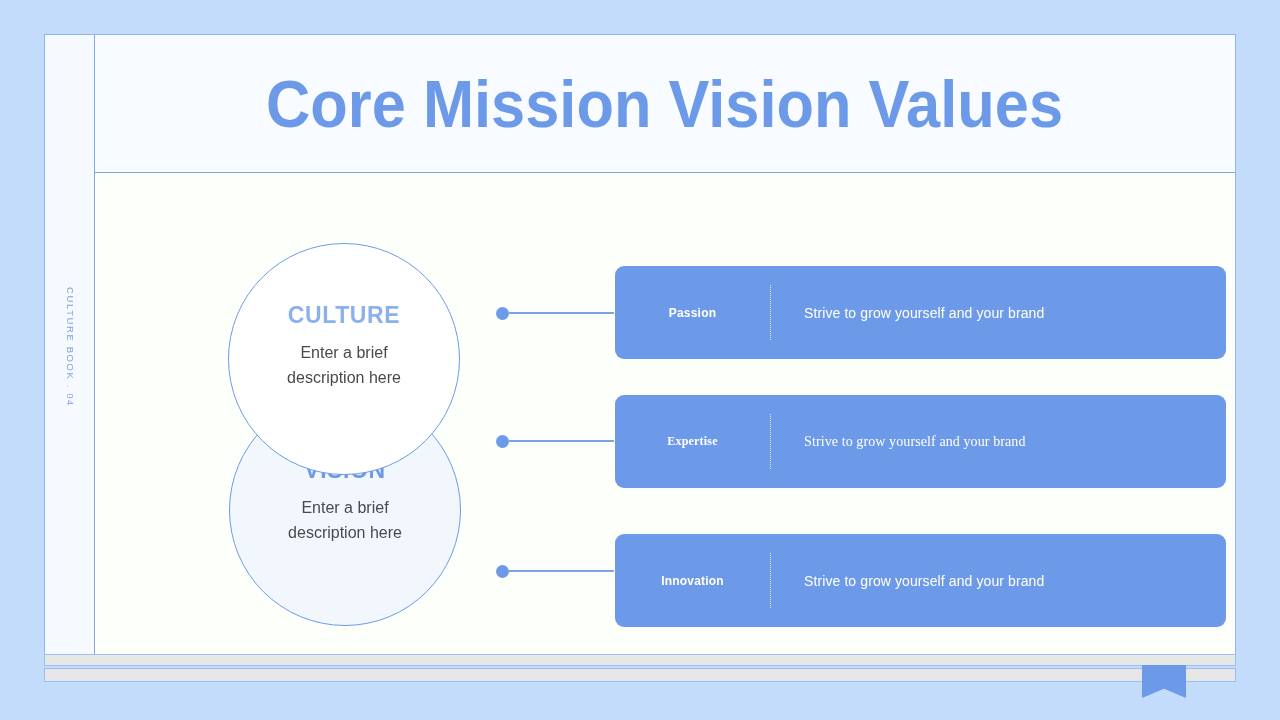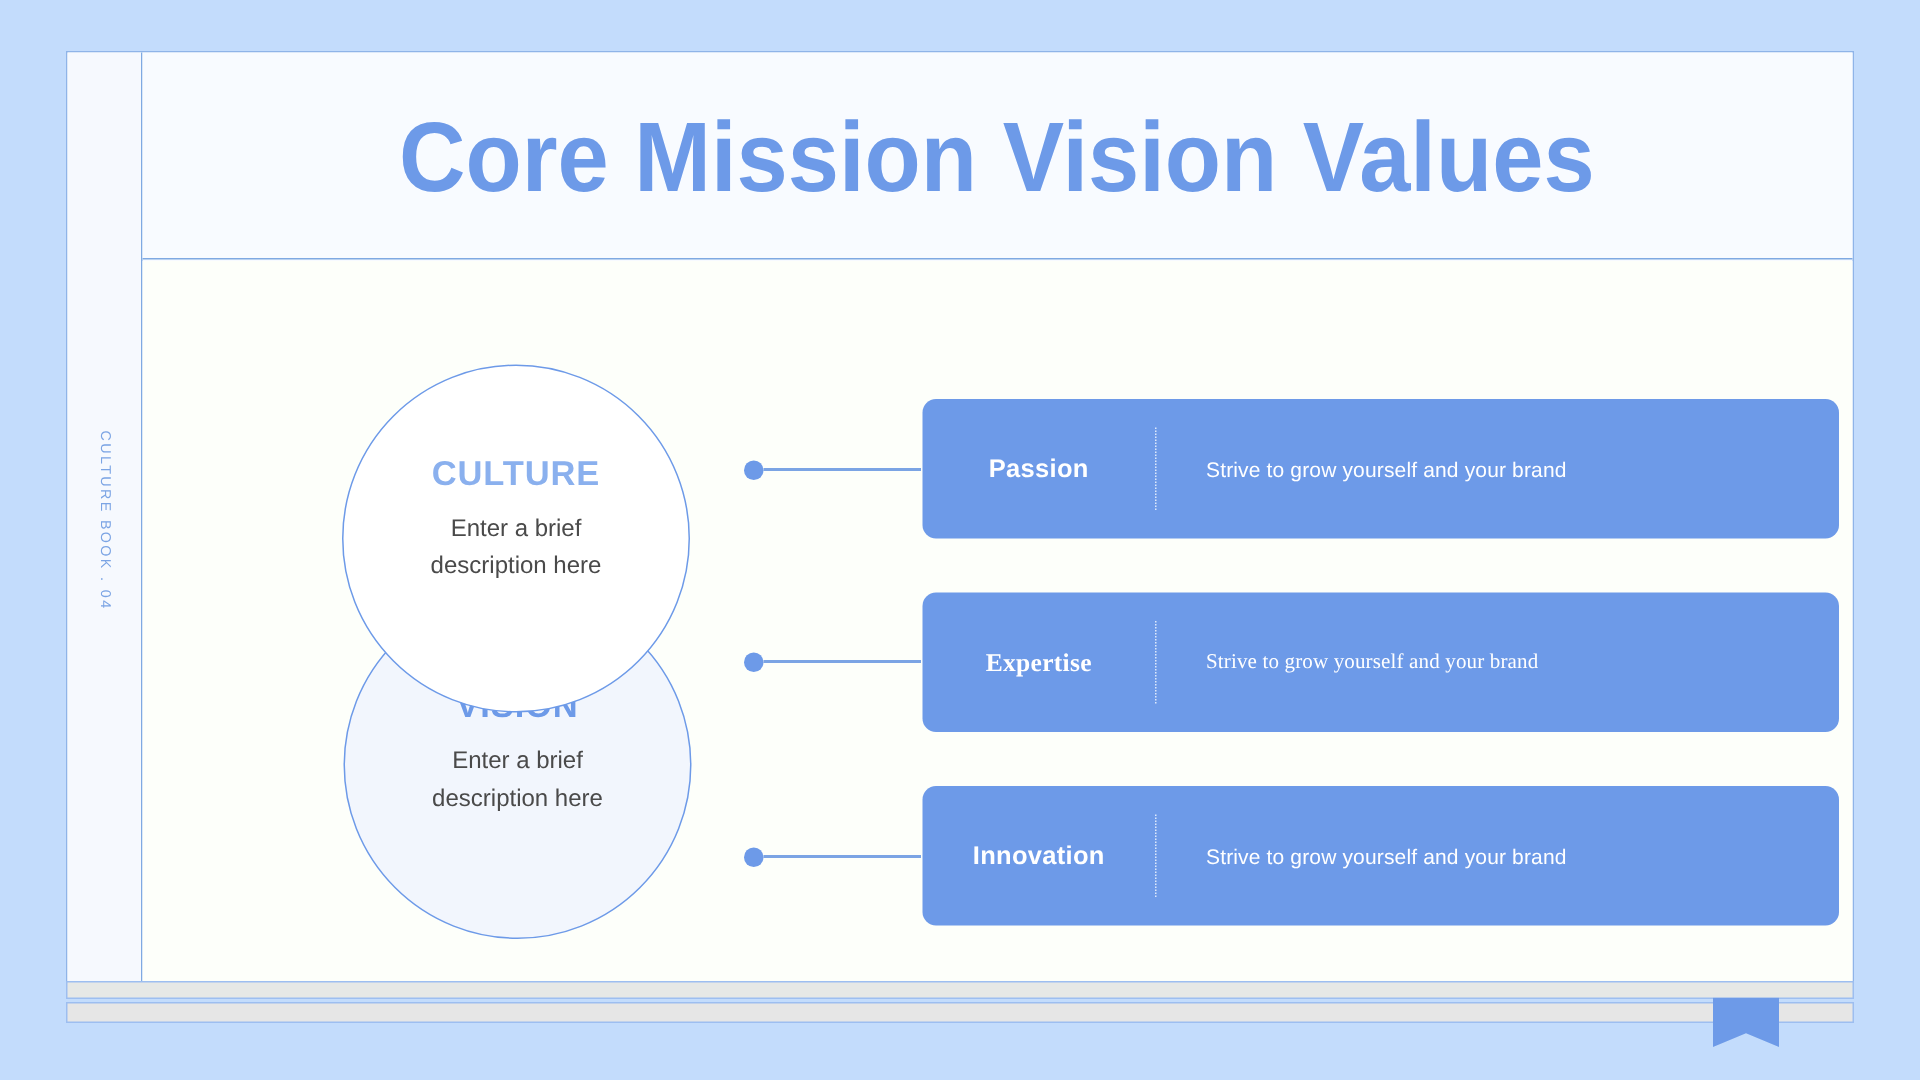--- a/index.html
+++ b/index.html
@@ -167,29 +167,29 @@
     width: 611px;
     height: 93px;
     background: #6d9ae8;
     border-radius: 9px;
     display: flex;
     align-items: stretch;
     z-index: 2;
   }
   #value-card-1 { top: 92px; }
   #value-card-2 { top: 221px; font-family: Liberation Serif, serif; }
-  #value-card-3 { top: 350px; }
+  #value-card-3 { top: 360px; }
 
   .value-card-label {
     width: 155px;
     flex: 0 0 auto;
     display: flex;
     align-items: center;
     justify-content: center;
-    font-size: 17px;
+    font-size: 12px;
     font-weight: 700;
     color: #ffffff;
     letter-spacing: 0.2px;
   }
   .value-card-divider {
     width: 0;
     flex: 0 0 auto;
     margin: 19px 0;
     border-left: 1.6px dotted #dfe9fb;
   }

